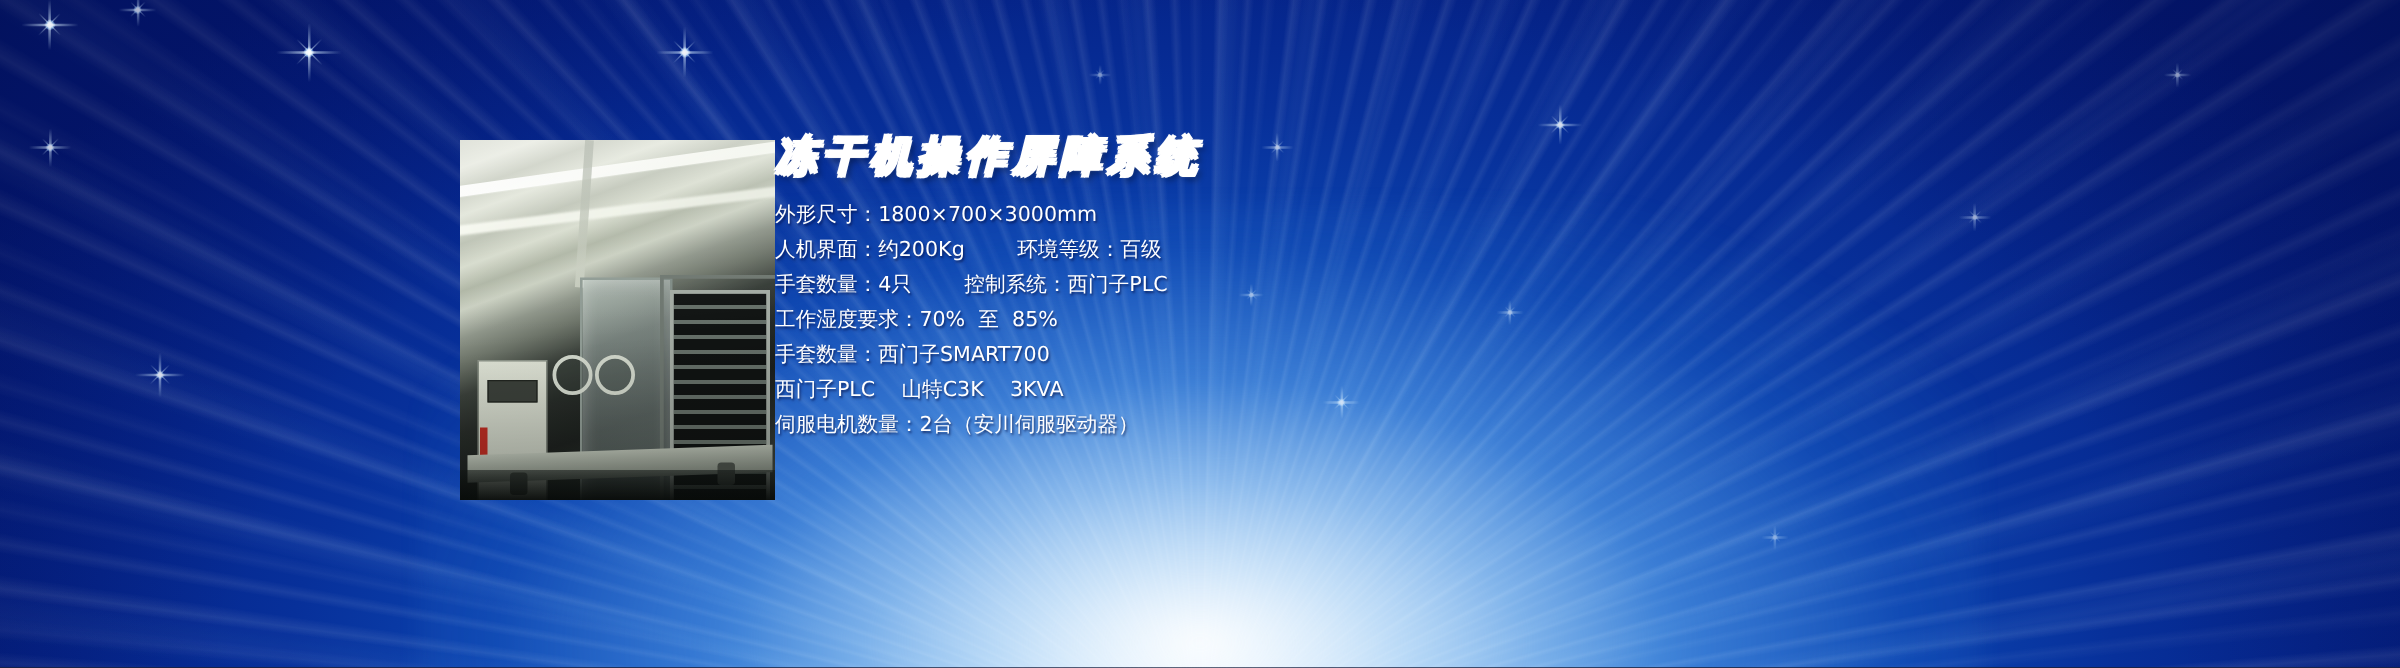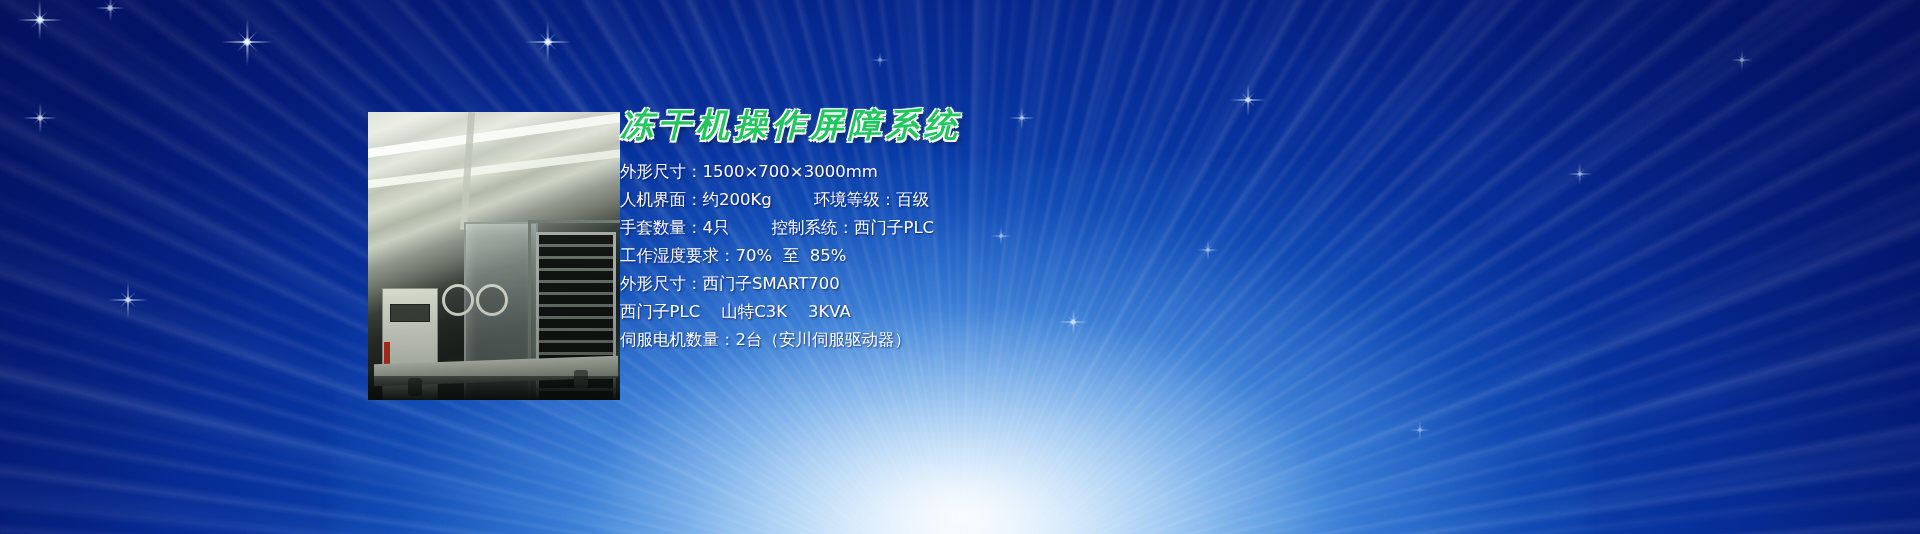--- a/index.html
+++ b/index.html
@@ -146,21 +146,21 @@
   .text-block {
     position: absolute;
     color: #ffffff;
   }
   .headline {
     font-family: "DejaVu Sans", "Liberation Sans", sans-serif;
     font-size: 33px;
     font-weight: 700;
     font-style: italic;
     letter-spacing: 5px;
-    color: #22c55e;
+    color: #ffffff;
     text-shadow:
        -1.5px -1.5px 0 #ffffff,
         1.5px -1.5px 0 #ffffff,
        -1.5px  1.5px 0 #ffffff,
         1.5px  1.5px 0 #ffffff,
         0 0 3px #ffffff,
         3px 4px 5px rgba(0,0,0,0.45);
     white-space: nowrap;
     line-height: 1;
     margin: 0 0 18px 0;
@@ -314,23 +314,23 @@
     <div class="photo-detail" style="left:6px; top:248px; width:244px; height:22px; background:linear-gradient(180deg,#b9c0b3,#7e867b); transform:skewY(-2deg);"></div>
     <div class="photo-detail" style="left:40px; top:266px; width:14px; height:18px; background:#4c524b; border-radius:3px;"></div>
     <div class="photo-detail" style="left:206px; top:258px; width:14px; height:18px; background:#4c524b; border-radius:3px;"></div>
     <div class="photo-detail" style="left:0; top:264px; width:252px; height:24px; background:linear-gradient(180deg,rgba(20,26,24,0.55),rgba(10,14,12,0.95));"></div>
     <div class="photo-detail" style="left:0; top:0; width:252px; height:288px; background:linear-gradient(175deg,rgba(255,255,255,0.35) 0%,rgba(255,255,255,0.06) 30%,rgba(0,0,0,0.0) 55%,rgba(0,0,0,0.25) 100%); pointer-events:none;"></div>
   </div>
 
   <div class="text-block" style="left:620px; top:108px; width:620px;">
     <div class="headline">冻干机操作屏障系统</div>
     <div id="spec-list">
-        <div class="spec-line">外形尺寸：1500×700×3000mm</div>
+        <div class="spec-line">外形尺寸：1800×700×3000mm</div>
         <div class="spec-line">人机界面：约200Kg        环境等级：百级</div>
         <div class="spec-line">手套数量：4只        控制系统：西门子PLC</div>
         <div class="spec-line">工作湿度要求：70%  至  85%</div>
-        <div class="spec-line">外形尺寸：西门子SMART700</div>
+        <div class="spec-line">手套数量：西门子SMART700</div>
         <div class="spec-line">西门子PLC    山特C3K    3KVA</div>
         <div class="spec-line">伺服电机数量：2台（安川伺服驱动器）</div>
       </div>
   </div>
 
 </div>
 
 </body></html>

